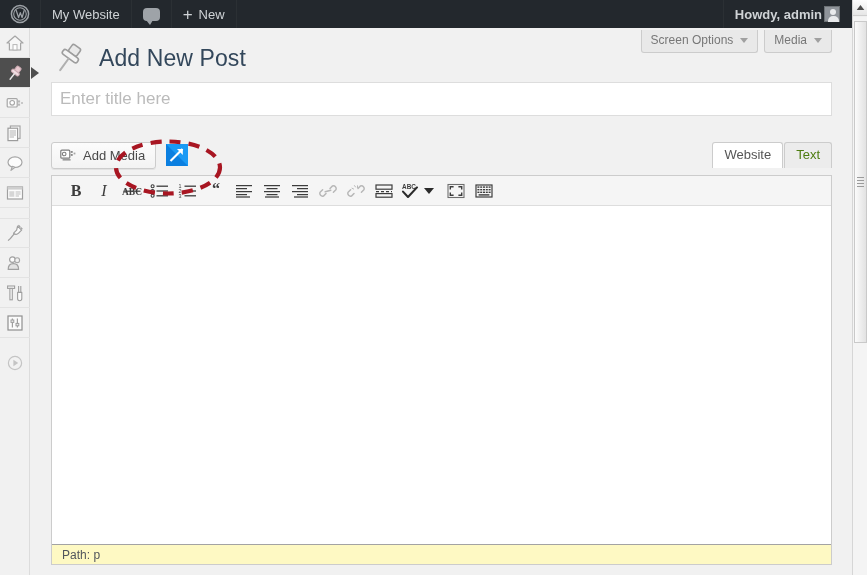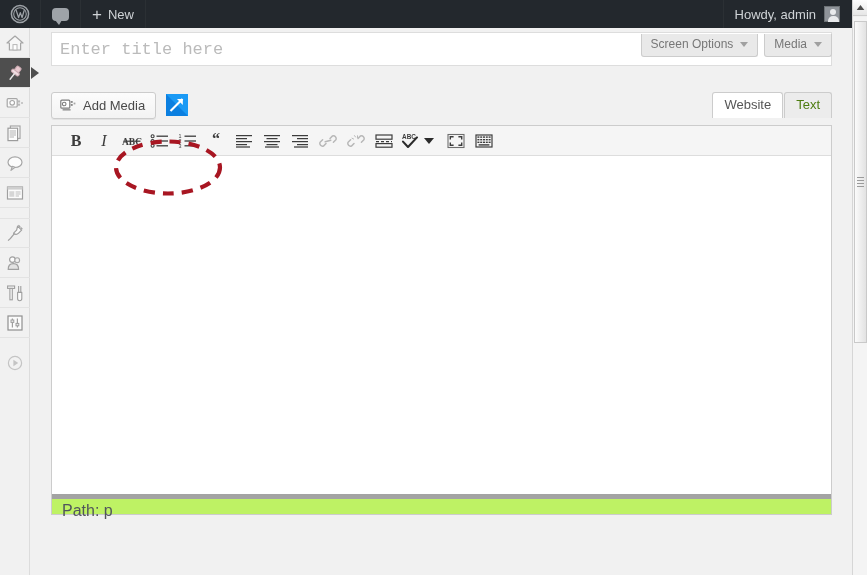--- a/index.html
+++ b/index.html
@@ -22,21 +22,21 @@
   }
   .ab-item {
     display: flex; align-items: center; gap: 6px;
     padding: 0 11px; height: 28px;
     color: #cfd3d6; white-space: nowrap;
     border-right: 1px solid #2b3034;
   }
   .ab-item.first { border-left: none; padding: 0 10px; }
   .ab-logo { width: 20px; height: 20px; }
   .ab-spacer { flex: 1; border: none; }
-  .ab-right { margin-left: auto; border-right: none; border-left: 1px solid #2b3034; gap: 8px; padding-right: 12px;}
+  .ab-right { margin-left: auto; border-right: none; border-left: 1px solid #2b3034; gap: 2px; padding-right: 12px; font-weight: bold;}
   .ab-avatar {
     width: 16px; height: 16px; background: #8f949a;
     border: 1px solid #6d7276; display: inline-block; position: relative;
   }
   .ab-avatar::before {
     content: ""; position: absolute; left: 5px; top: 2px;
     width: 6px; height: 6px; border-radius: 50%; background: #e8eaec;
   }
   .ab-avatar::after {
     content: ""; position: absolute; left: 2.5px; top: 9px;
@@ -113,21 +113,21 @@
   }
   .pin-icon { width: 36px; height: 34px; }
 
   
   #titlewrap { margin-top: 4px; }
   #title-input {
     width: 781px; height: 34px;
     padding: 3px 8px;
     font-size: 17px; color: #bbb;
     background: #fff; border: 1px solid #ddd;
-    font-family: Liberation Mono, monospace;
+    font-family: Liberation Sans, sans-serif;
     outline: none;
   }
   #title-input::placeholder { color: #bbb; opacity: 1; }
 
   
   #wp-content-media-buttons {
     margin-top: 24px; display: flex; align-items: center; gap: 10px;
     height: 30px; position: relative;
   }
   .button {
@@ -177,22 +177,22 @@
   .tb-b { font-family: "Liberation Serif", serif; font-weight: bold; font-size: 16px; }
   .tb-i { font-family: "Liberation Serif", serif; font-style: italic; font-size: 16px; }
   .tb-sep { width: 8px; }
   .tb-caret {
     width: 0; height: 0; margin-left: -2px;
     border-left: 5px solid transparent; border-right: 5px solid transparent;
     border-top: 6px solid #2b2b2b;
   }
   #ed-body { height: 338px; background: #fff; }
   #ed-statusbar {
-    height: 20px; background: #bef264; border-top: 5px solid #a3a3a3;
-    font-size: 16px; color: #51555c; padding: 3px 0 0 10px;
+    height: 20px; background: #fef9c3; border-top: 1px solid #a3a3a3;
+    font-size: 12px; color: #51555c; padding: 3px 0 0 10px;
   }
 
   
   #annotation {
     position: absolute; left: 113px; top: 139px;
     width: 110px; height: 57px; pointer-events: none; z-index: 50;
   }
 
   
   #scrollbar {
@@ -224,20 +224,23 @@
     <div class="ab-item first">
       <span class="ab-logo">
         <svg viewBox="0 0 20 20" class="ab-logo">
           <circle cx="10" cy="10" r="8.6" fill="none" stroke="#9ea3a8" stroke-width="1.5"></circle>
           <circle cx="10" cy="10" r="6.3" fill="none" stroke="#9ea3a8" stroke-width="1.1"></circle>
           <path d="M6.2 6.4 L8.6 13.6 L10.3 8.6 L12.1 13.6 L14.1 6.6" fill="none" stroke="#9ea3a8" stroke-width="1.3" stroke-linejoin="round" stroke-linecap="round"></path>
         </svg>
       </span>
     </div>
 
+    <div class="ab-item">
+      <span>My Website</span>
+    </div>
 
     <div class="ab-item">
       <span class="bubble"></span>
     </div>
 
     <div class="ab-item">
       <span class="plus">+</span>
       <span>New</span>
     </div>
 
@@ -365,20 +368,30 @@
         <div class="sm-btn">
           <span>Screen Options</span>
           <span class="caret-dn"></span>
         </div>
         <div class="sm-btn">
           <span>Media</span>
           <span class="caret-dn"></span>
         </div>
       </div>
 
+      <div id="page-head">
+        <svg class="pin-icon" viewBox="0 0 36 34">
+          <g transform="rotate(36 18 16)">
+            <rect x="13" y="2" width="10" height="9" rx="2" fill="#e9e9e9" stroke="#9d9d9d" stroke-width="1.6"></rect>
+            <rect x="9" y="11" width="18" height="5.5" rx="2.2" fill="#f4f4f4" stroke="#9d9d9d" stroke-width="1.6"></rect>
+            <path d="M18 16.6 L18 31" stroke="#b0b0b0" stroke-width="2" stroke-linecap="round"></path>
+          </g>
+        </svg>
+        <h1 id="page-title">Add New Post</h1>
+      </div>
 
       <div id="titlewrap">
         <input id="title-input" type="text" value="" placeholder="Enter title here" style="">
       </div>
 
       <div id="wp-content-media-buttons">
         <div class="button">
           <svg class="media-ico" viewBox="0 0 17 15">
             <rect x="0.8" y="2.2" width="9" height="8" rx="1" fill="#fff" stroke="#7d7d7d" stroke-width="1.2"></rect>
             <circle cx="4.2" cy="6" r="1.8" fill="#fff" stroke="#7d7d7d" stroke-width="1.1"></circle>

